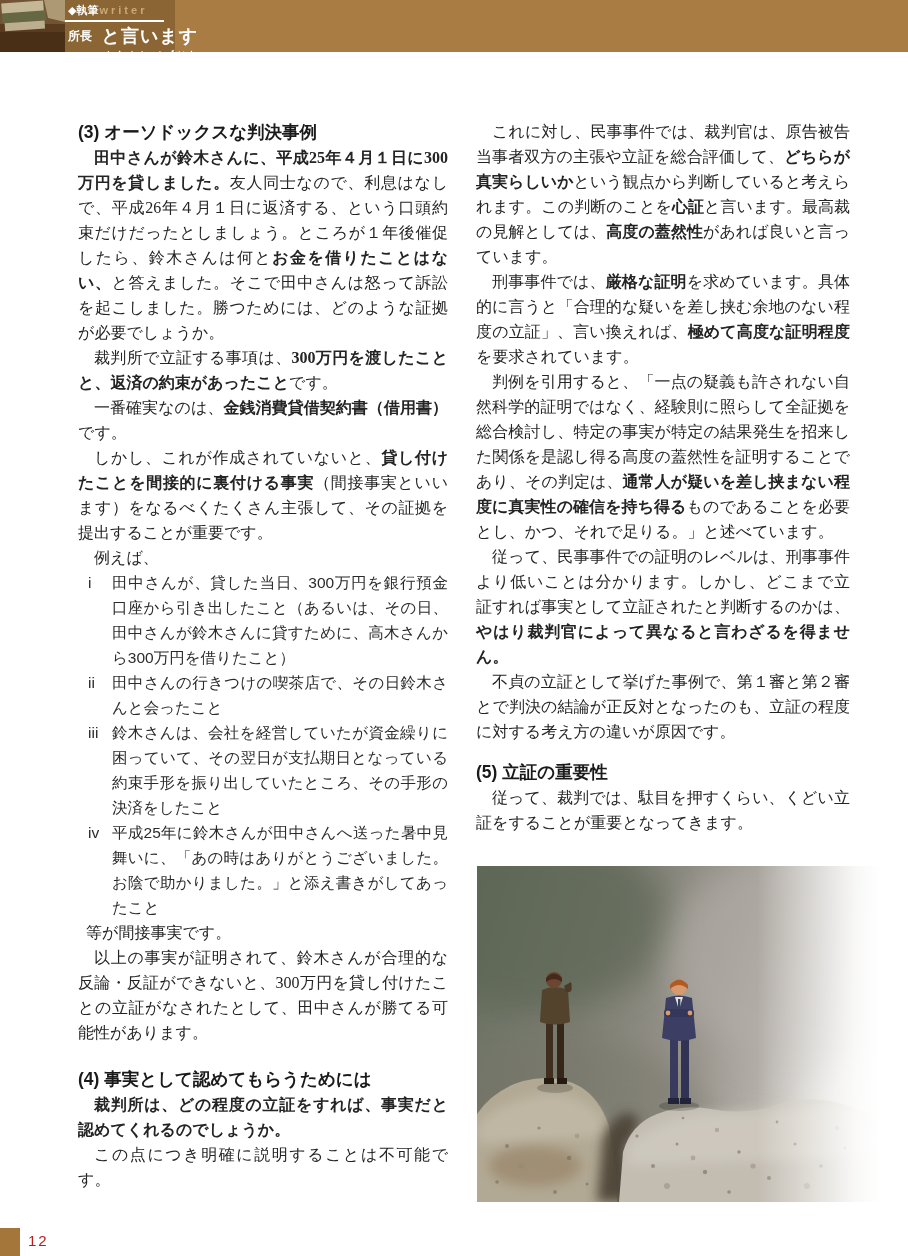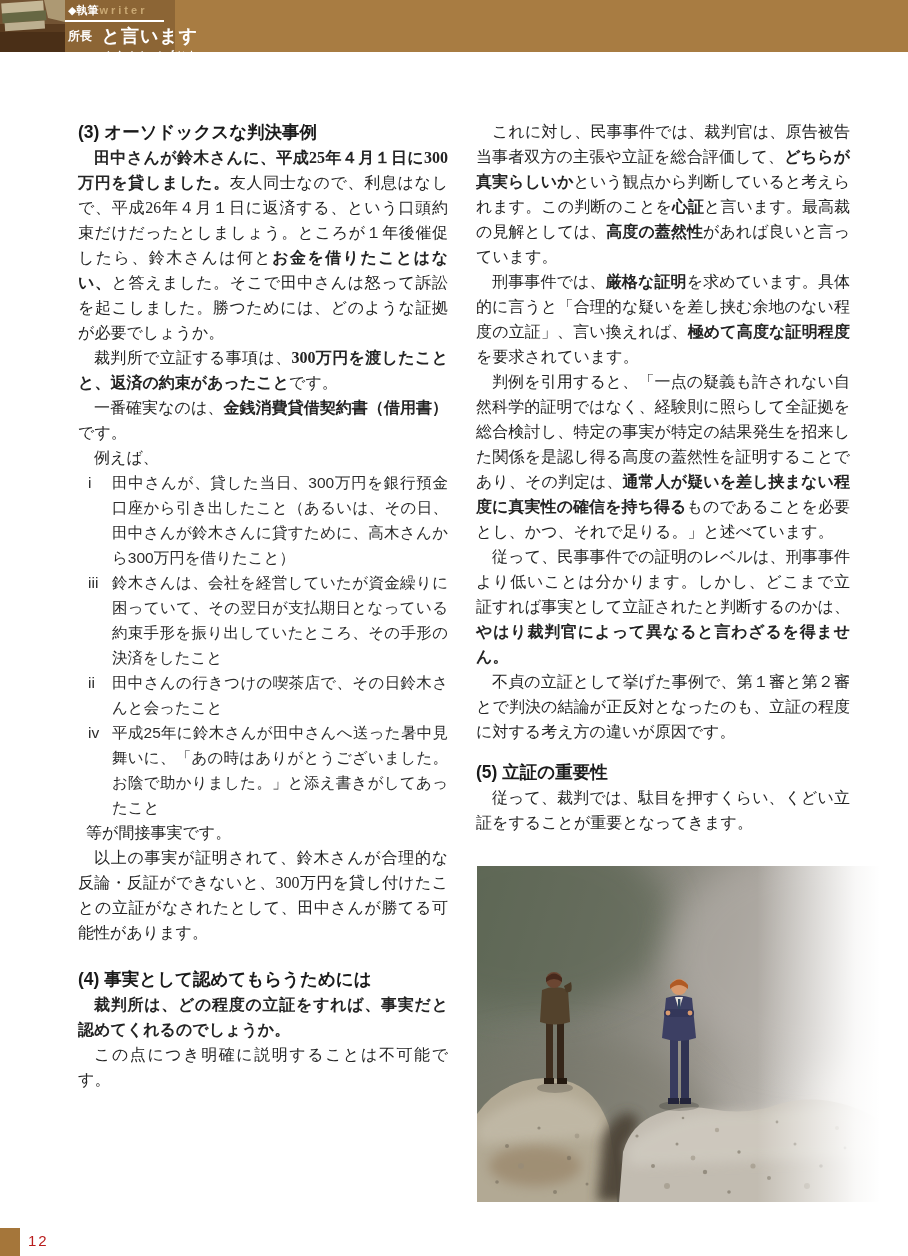--- a/index.html
+++ b/index.html
@@ -77,33 +77,34 @@
     </div>
     <div class="author-kana">カタオカ ノブツネ</div>
   </div>
 </div>
 
 <div class="col col-left">
   <h3 class="hd">(3) オーソドックスな判決事例</h3>
   <p class="body"><b>田中さんが鈴木さんに、平成25年４月１日に300万円を貸しました。</b><span>友人同士なので、利息はなしで、平成26年４月１日に返済する、という口頭約束だけだったとしましょう。ところが１年後催促したら、鈴木さんは何と</span><b>お金を借りたことはない、</b><span>と答えました。そこで田中さんは怒って訴訟を起こしました。勝つためには、どのような証拠が必要でしょうか。</span></p>
   <p class="body gap"><span>裁判所で立証する事項は、</span><b>300万円を渡したことと、返済の約束があったこと</b><span>です。</span></p>
   <p class="body"><span>一番確実なのは、</span><b>金銭消費貸借契約書（借用書）</b><span>です。</span></p>
+  <p class="body"><span>しかし、これが作成されていないと、</span><b>貸し付けたことを間接的に裏付ける事実</b><span>（間接事実といいます）をなるべくたくさん主張して、その証拠を提出することが重要です。</span></p>
   <p class="body"><span>例えば、</span></p>
   <div class="ex-list">
     <p class="ex-item">
       <span class="ex-marker">i</span>
       <span>田中さんが、貸した当日、300万円を銀行預金口座から引き出したこと（あるいは、その日、田中さんが鈴木さんに貸すために、高木さんから300万円を借りたこと）</span>
     </p>
     <p class="ex-item">
+      <span class="ex-marker">ii</span>
+      <span>田中さんの行きつけの喫茶店で、その日鈴木さんと会ったこと</span>
+    </p>
+    <p class="ex-item">
       <span class="ex-marker">iii</span>
       <span>鈴木さんは、会社を経営していたが資金繰りに困っていて、その翌日が支払期日となっている約束手形を振り出していたところ、その手形の決済をしたこと</span>
-    </p>
-    <p class="ex-item">
-      <span class="ex-marker">ii</span>
-      <span>田中さんの行きつけの喫茶店で、その日鈴木さんと会ったこと</span>
     </p>
     <p class="ex-item">
       <span class="ex-marker">iv</span>
       <span>平成25年に鈴木さんが田中さんへ送った暑中見舞いに、「あの時はありがとうございました。お陰で助かりました。」と添え書きがしてあったこと</span>
     </p>
   </div>
   <p class="body nobreakindent"><span>等が間接事実です。</span></p>
   <p class="body"><span>以上の事実が証明されて、鈴木さんが合理的な反論・反証ができないと、300万円を貸し付けたことの立証がなされたとして、田中さんが勝てる可能性があります。</span></p>
   <h3 class="hd hd4">(4) 事実として認めてもらうためには</h3>
   <p class="body"><b>裁判所は、どの程度の立証をすれば、事実だと認めてくれるのでしょうか。</b></p>

